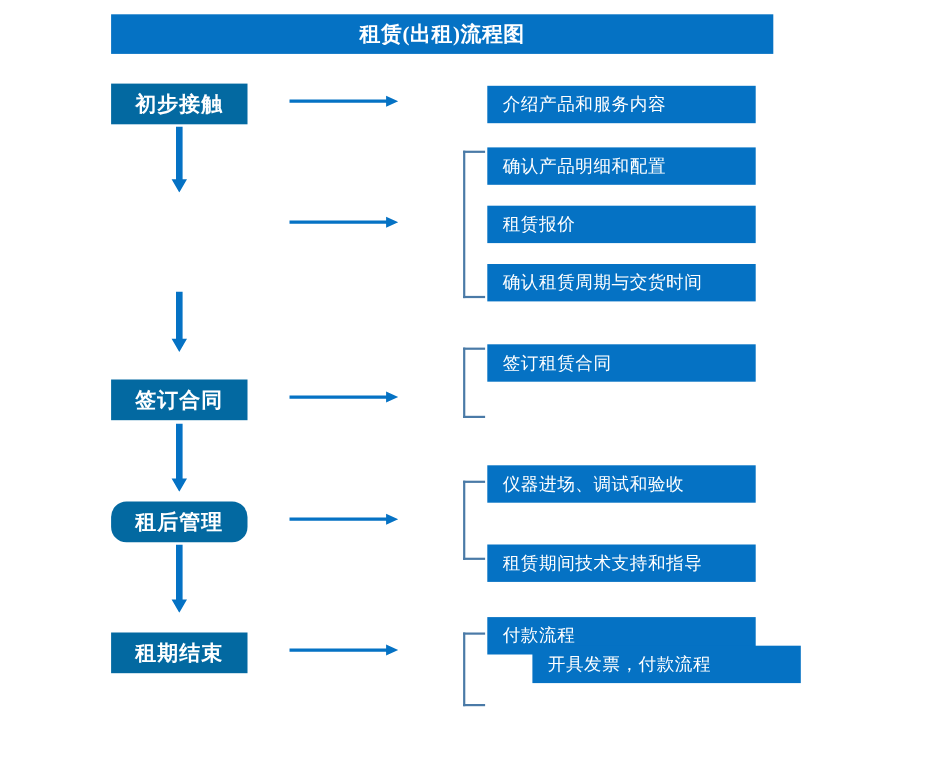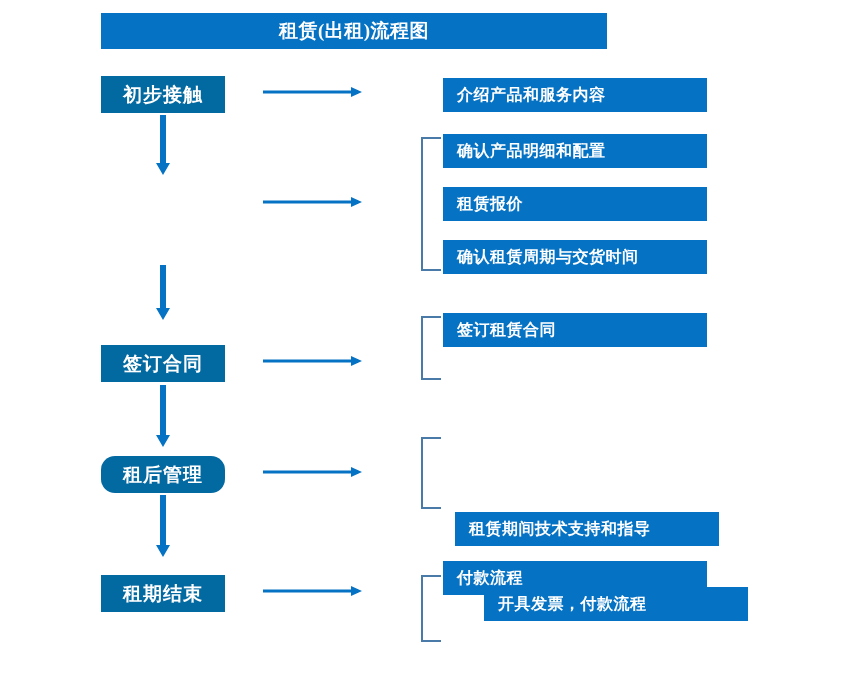--- a/index.html
+++ b/index.html
@@ -19,21 +19,21 @@
     width: 844px;
     height: 688px;
     background: #ffffff;
   }
 
   
   .title-bar {
     position: absolute;
     left: 101px;
     top: 13px;
-    width: 506px;
+    width: 602px;
     height: 36px;
     background: #0572c4;
     color: #ffffff;
     font-size: 19px;
     font-weight: bold;
     display: flex;
     align-items: center;
     justify-content: center;
     letter-spacing: 0.5px;
   }
@@ -51,26 +51,26 @@
     display: flex;
     align-items: center;
     justify-content: center;
     letter-spacing: 1px;
   }
 
   
   .detail-box {
     position: absolute;
     left: 443px;
-    width: 264px;
+    width: 244px;
     height: 34px;
     background: #0572c4;
     color: #ffffff;
     font-size: 16px;
-    font-weight: bold;
+    font-weight: normal;
     display: flex;
     align-items: center;
     padding-left: 14px;
     box-sizing: border-box;
     letter-spacing: 0.5px;
   }
 
   
   .h-arrow {
     position: absolute;
@@ -151,19 +151,20 @@
 
   <div class="bracket" style="top:137px; height:134px;"></div>
   <div class="detail-box" style="top:134px;">确认产品明细和配置</div>
   <div class="detail-box" style="top:187px;">租赁报价</div>
   <div class="detail-box" style="top:240px;">确认租赁周期与交货时间</div>
 
   <div class="bracket" style="top:316px; height:64px;"></div>
   <div class="detail-box" style="top:313px;">签订租赁合同</div>
 
   <div class="bracket" style="top:437px; height:72px;"></div>
-  <div class="detail-box" style="top:512px;margin-left:12px;">租赁期间技术支持和指导</div>
+  <div class="detail-box" style="top:423px;">仪器进场、调试和验收</div>
+  <div class="detail-box" style="top:495px;">租赁期间技术支持和指导</div>
 
   <div class="bracket" style="top:575px; height:67px;"></div>
   <div class="detail-box" style="top:561px;">付款流程</div>
   <div class="detail-box" style="top:587px;margin-left:41px;">开具发票，付款流程</div>
 
 </div>
 
 </body></html>

